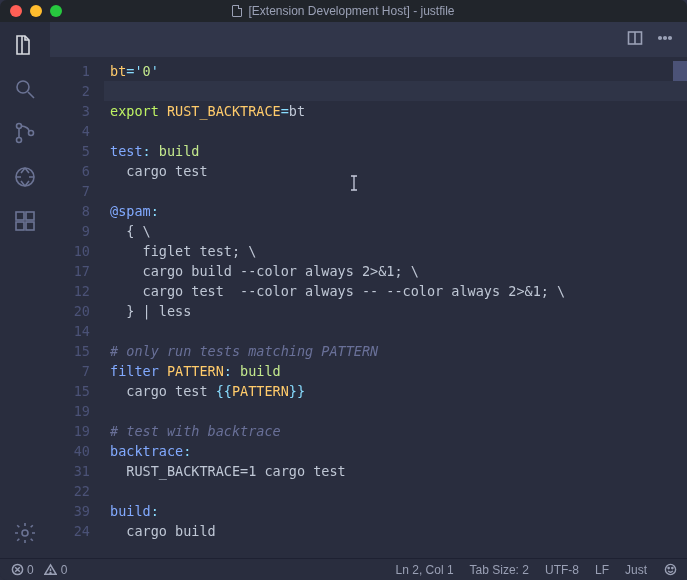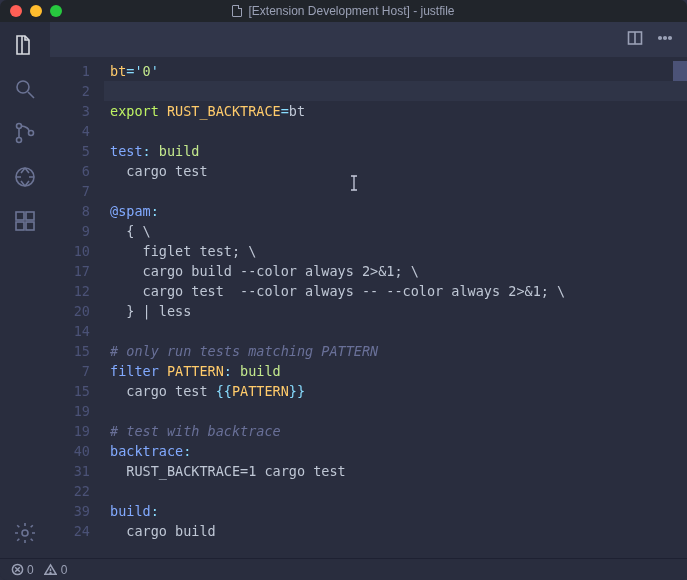--- a/index.html
+++ b/index.html
@@ -192,15 +192,30 @@
       <span class="sb-ico">
           <svg viewBox="0 0 14 14">
             <path d="M7 2l6 10H1z"></path>
             <path d="M7 6v3"></path>
             <circle cx="7" cy="11" r="0.6" fill="currentColor"></circle>
           </svg>
         </span>
       <span>0</span>
     </div>
     <div class="spacer"></div>
+    <div class="sb-items">
+      <span>Ln 2, Col 1</span>
+      <span>Tab Size: 2</span>
+      <span>UTF-8</span>
+      <span>LF</span>
+      <span>Just</span>
+      <span class="sb-ico smile">
+          <svg viewBox="0 0 14 14">
+            <circle cx="7" cy="7" r="5.5"></circle>
+            <circle cx="5" cy="5.5" r="0.7" fill="currentColor"></circle>
+            <circle cx="9" cy="5.5" r="0.7" fill="currentColor"></circle>
+            <path d="M4.5 8.5c.8 1 1.7 1.5 2.5 1.5s1.7-.5 2.5-1.5"></path>
+          </svg>
+        </span>
+    </div>
   </div>
 
 </div>
 
 </body></html>

